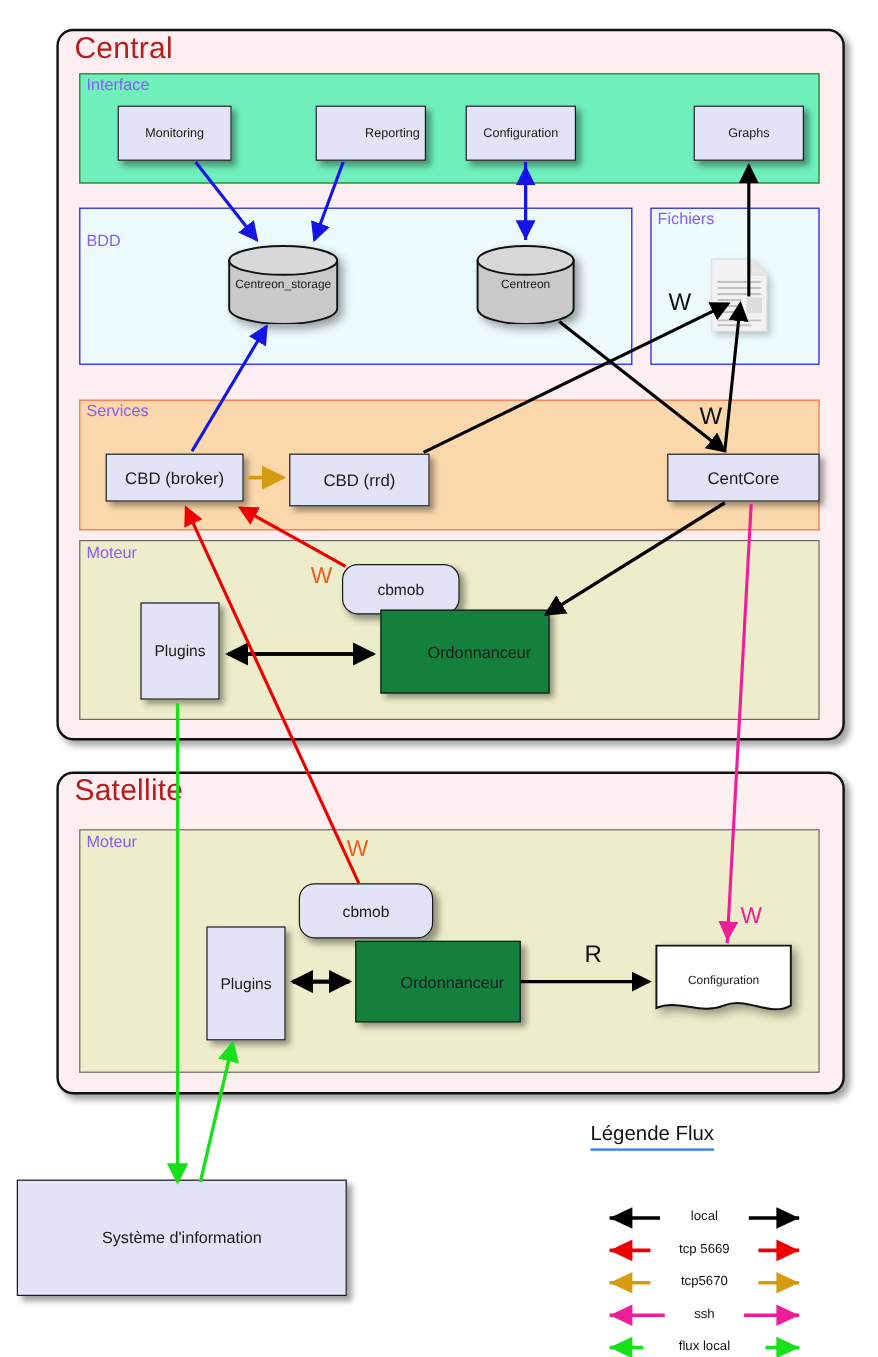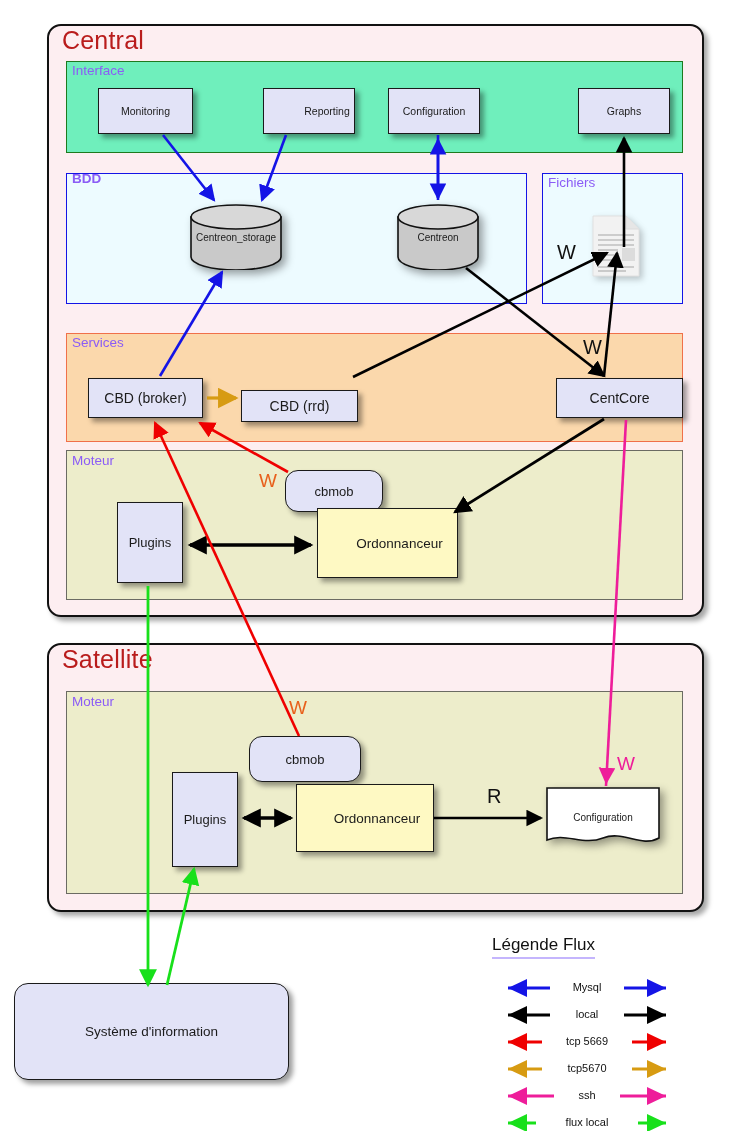--- a/index.html
+++ b/index.html
@@ -19,21 +19,21 @@
   .sect-title{position:absolute;font-size:13.5px;color:#8b5cf6;}
 
   
   .nbox{position:absolute;box-sizing:border-box;background:#e2e3f7;
         border:1.4px solid #1a1a1a;box-shadow:4px 4px 5px rgba(0,0,0,.38);
         display:flex;align-items:center;justify-content:center;text-align:center;
         color:#1b1b1b;}
   .nbox.small{font-size:10.5px;}
   .nbox.mid{font-size:14px;}
   .nbox.round{border-radius:13px;}
-  .nbox.red{background:#fef9c3;padding-left:24px;}
+  .nbox.red{background:#15803d;padding-left:24px;}
 
   
   .cyl{position:absolute;filter:drop-shadow(4px 4px 4px rgba(0,0,0,.38));}
   .cyl .lbl{position:absolute;left:0;right:0;top:50%;transform:translateY(-45%);
             text-align:center;font-size:10px;color:#1b1b1b;}
 
   
   .fileicon{position:absolute;filter:drop-shadow(3px 3px 3px rgba(0,0,0,.22));}
 
   
@@ -42,21 +42,21 @@
             font-size:10px;color:#1b1b1b;}
 
   
   .elbl{position:absolute;font-size:20px;color:#111;font-weight:400;}
   .elbl.w-orange{color:#e8601c;font-size:19px;}
   .elbl.w-magenta{color:#ee1d9a;font-size:19px;}
 
   
   #legend{position:absolute;}
   #legend .ltitle{position:absolute;font-size:17px;color:#111;
-                  border-bottom:2px solid #c4b5fd;padding-bottom:2px;}
+                  border-bottom:2px solid #3b82f6;padding-bottom:2px;}
   .lrow{position:absolute;display:flex;align-items:center;}
   .lrow .ltext{font-size:11px;color:#111;text-align:center;
                font-family:"Liberation Sans","DejaVu Sans",sans-serif;}
 </style>
 </head>
 <body>
 
 <div id="stage">
 
   <div class="zone" style="left:47px;top:24px;width:653px;height:589px;"></div>
@@ -72,21 +72,21 @@
     <span>Reporting</span>
   </div>
   <div class="nbox small" style="left:388px;top:88px;width:92px;height:46px;">
     <span>Configuration</span>
   </div>
   <div class="nbox small" style="left:578px;top:88px;width:92px;height:46px;">
     <span>Graphs</span>
   </div>
 
   <div class="sect" style="left:66px;top:173px;width:461px;height:131px;background:#EDFBFF;border:1.6px solid #1414e6;"></div>
-  <div class="sect-title" style="left:72px;top:171px;font-weight:bold;">BDD</div>
+  <div class="sect-title" style="left:72px;top:193px;">BDD</div>
 
   <div class="sect" style="left:542px;top:173px;width:141px;height:131px;background:#EDFBFF;border:1.6px solid #1414e6;"></div>
   <div class="sect-title" style="left:548px;top:175px;">Fichiers</div>
 
   <div class="cyl" style="left:189px;top:204px;width:94px;height:66px;">
     <svg width="94" height="66" viewBox="0 0 94 66">
       <path d="M2,13 L2,53 A45,13 0 0 0 92,53 L92,13 Z" fill="#c9c9c9" stroke="#111" stroke-width="1.6"></path>
       <ellipse cx="47" cy="13" rx="45" ry="12" fill="#d8d8d8" stroke="#111" stroke-width="1.6"></ellipse>
     </svg>
     <div class="lbl">Centreon_storage</div>
@@ -117,21 +117,21 @@
       <rect x="30" y="33" width="13" height="13" fill="#dcdcdc"></rect>
     </svg>
   </div>
 
   <div class="sect" style="left:66px;top:333px;width:617px;height:109px;background:#FBD8AC;border:1.6px solid #f0704a;"></div>
   <div class="sect-title" style="left:72px;top:335px;">Services</div>
 
   <div class="nbox mid" style="left:88px;top:378px;width:115px;height:40px;">
     <span>CBD (broker)</span>
   </div>
-  <div class="nbox mid" style="left:241px;top:390px;width:117px;height:32px;">
+  <div class="nbox mid" style="left:241px;top:378px;width:117px;height:44px;">
     <span>CBD (rrd)</span>
   </div>
   <div class="nbox mid" style="left:556px;top:378px;width:127px;height:40px;">
     <span>CentCore</span>
   </div>
 
   <div class="sect" style="left:66px;top:450px;width:617px;height:150px;background:#EDEDCB;border:1.6px solid #6b6b63;"></div>
   <div class="sect-title" style="left:72px;top:453px;">Moteur</div>
 
   <div class="nbox mid round" style="left:285px;top:470px;width:98px;height:42px;font-size:13px;">
@@ -160,21 +160,21 @@
     <span>Ordonnanceur</span>
   </div>
 
   <div class="doc" style="left:545px;top:786px;width:116px;height:64px;">
     <svg width="116" height="64" viewBox="0 0 116 64">
       <path d="M2,2 L114,2 L114,52 C96,62 78,44 58,52 C38,60 20,46 2,54 Z" fill="#ffffff" stroke="#111" stroke-width="1.6"></path>
     </svg>
     <div class="lbl">Configuration</div>
   </div>
 
-  <div class="nbox mid" style="left:14px;top:983px;width:275px;height:97px;font-size:13.5px;border-radius:14px;">
+  <div class="nbox mid" style="left:14px;top:983px;width:275px;height:97px;font-size:13.5px;">
     <span>Système d'information</span>
   </div>
 
   <div class="elbl" style="left:557px;top:241px;">W</div>
   <div class="elbl" style="left:583px;top:336px;">W</div>
   <div class="elbl w-orange" style="left:259px;top:470px;">W</div>
   <div class="elbl w-orange" style="left:289px;top:697px;">W</div>
   <div class="elbl w-magenta" style="left:617px;top:753px;">W</div>
   <div class="elbl" style="left:487px;top:785px;">R</div>
 
@@ -264,29 +264,20 @@
       <path d="M291,818 L244,818" stroke="#000000" stroke-width="3" fill="none" marker-end="url(#ah-black)"></path>
       </g>
     <g>
       <path d="M434,818 L541,818" stroke="#000000" stroke-width="2.6" fill="none" marker-end="url(#ah-black)"></path>
       </g>
   </svg>
 
   <div id="legend" style="left:470px;top:935px;width:250px;height:185px;">
     <div class="ltitle" style="left:22px;top:0px;">Légende Flux</div>
 
-    <div class="lrow" style="left:22px;top:43px;">
-      <svg width="190" height="20" viewBox="0 0 190 20">
-        <path d="M58,10 L16,10" stroke="#1414e6" stroke-width="3" fill="none"></path>
-        <path d="M16,10 L35,1 L35,19 Z" fill="#1414e6"></path>
-        <path d="M132,10 L174,10" stroke="#1414e6" stroke-width="3" fill="none"></path>
-        <path d="M174,10 L155,1 L155,19 Z" fill="#1414e6"></path>
-      </svg>
-      <span class="ltext" style="position:absolute;left:62px;top:3px;width:66px;">Mysql</span>
-    </div>
 
     <div class="lrow" style="left:22px;top:70px;">
       <svg width="190" height="20" viewBox="0 0 190 20">
         <path d="M58,10 L16,10" stroke="#000000" stroke-width="3" fill="none"></path>
         <path d="M16,10 L35,1 L35,19 Z" fill="#000000"></path>
         <path d="M132,10 L174,10" stroke="#000000" stroke-width="3" fill="none"></path>
         <path d="M174,10 L155,1 L155,19 Z" fill="#000000"></path>
       </svg>
       <span class="ltext" style="position:absolute;left:62px;top:3px;width:66px;">local</span>
     </div>

